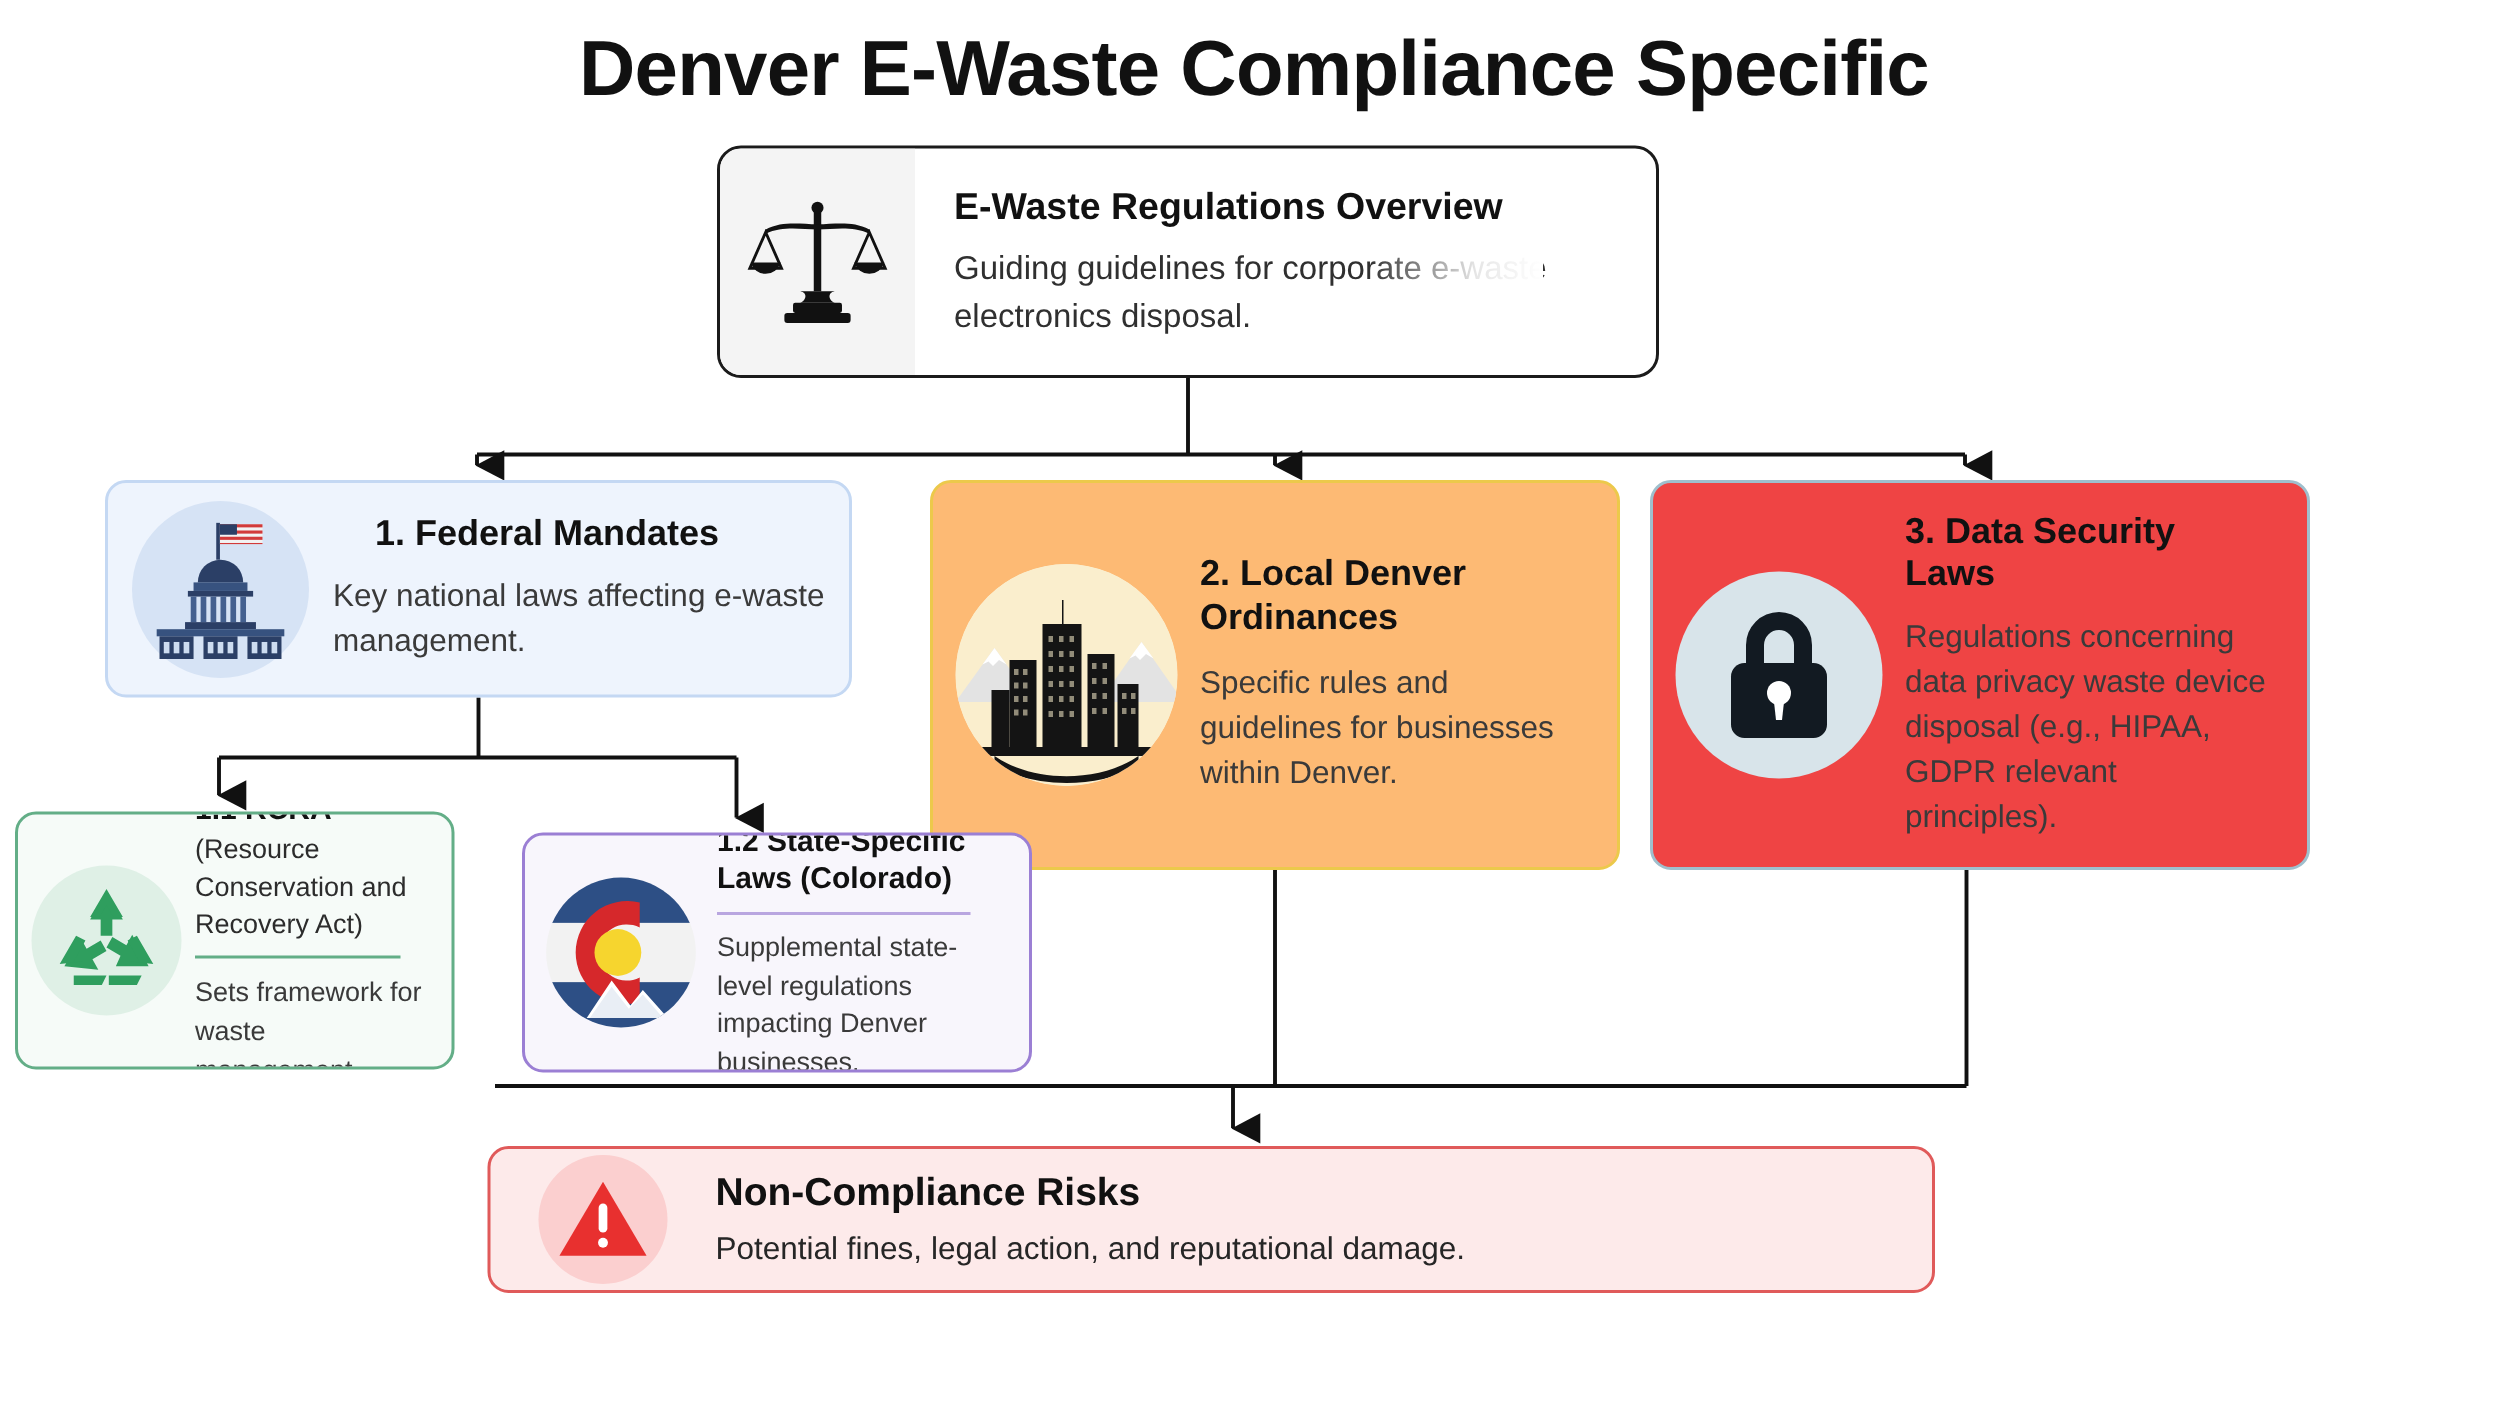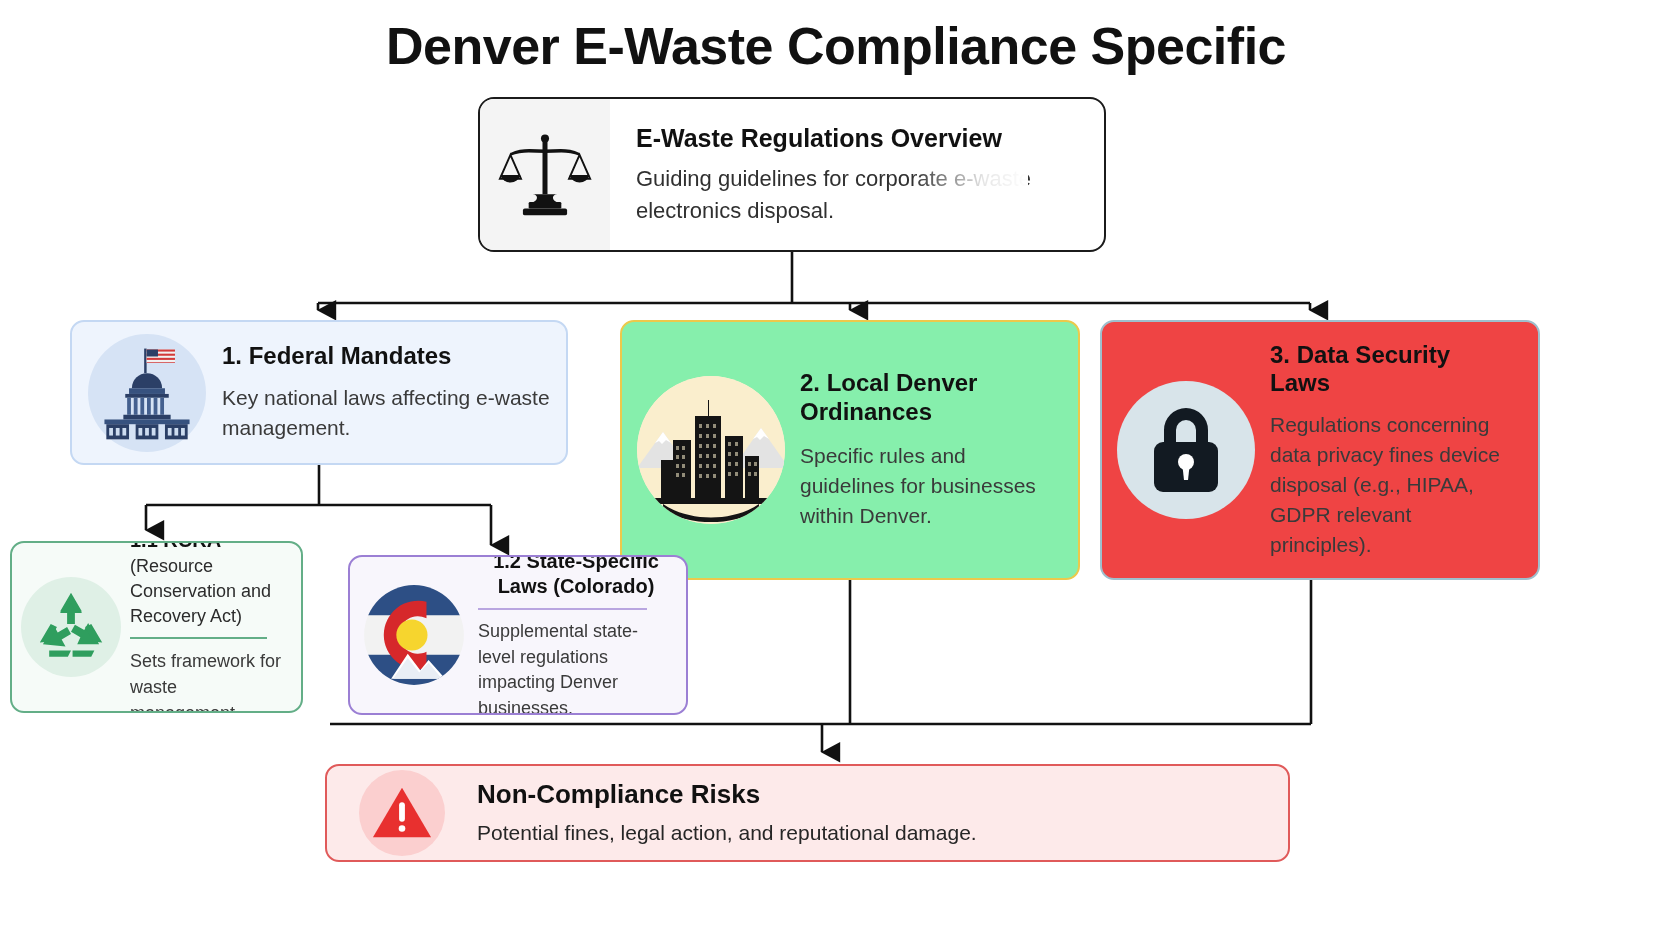--- a/index.html
+++ b/index.html
@@ -62,26 +62,26 @@
     mask-image: linear-gradient(to right, #000 0 62%, rgba(0,0,0,.12) 78%, rgba(0,0,0,0) 88%, #000 88%);
   }
 
   
   #card-federal {
     left: 70px; top: 320px; width: 498px; height: 145px;
     background: #eef4fd; border-color: #c4d8f3;
   }
   #card-federal .icon-wrap { width: 150px; height: 100%; }
   #card-federal .txt { padding-right: 16px; }
-  #card-federal .c-title { font-size: 24px; margin-bottom: 12px; }
+  #card-federal .c-title { font-size: 24px; margin-bottom: 12px; margin-left: 28px; }
   #card-federal .c-desc { font-size: 21px; }
 
   #card-local {
     left: 620px; top: 320px; width: 460px; height: 260px;
-    background: #86efac; border-color: #ecc94b;
+    background: #fdba74; border-color: #ecc94b;
   }
   #card-local .icon-wrap { width: 178px; height: 100%; }
   #card-local .txt { padding-right: 20px; }
   #card-local .c-title { font-size: 24px; margin-bottom: 14px; }
   #card-local .c-desc { font-size: 21px; }
 
   #card-data {
     left: 1100px; top: 320px; width: 440px; height: 260px;
     background: #ef4444; border-color: #9fbfcd;
   }
@@ -101,21 +101,21 @@
   #card-rcra .c-sub { font-size: 18px; color: #2c2c2c; line-height: 1.38; }
   #card-rcra .divider { background: #63ae87; }
   #card-rcra .c-desc { font-size: 18px; }
 
   #card-state {
     left: 348px; top: 555px; width: 340px; height: 160px;
     background: #f8f6fc; border-color: #9b7fd4;
   }
   #card-state .icon-wrap { width: 128px; height: 100%; }
   #card-state .txt { padding-right: 12px; }
-  #card-state .c-title { font-size: 20px; line-height: 1.28; text-align: center; }
+  #card-state .c-title { font-size: 20px; line-height: 1.28; }
   #card-state .divider { background: #b9a6e0; margin: 8px 0 9px 0; }
   #card-state .c-desc { font-size: 18px; }
 
   
   #card-risk {
     left: 325px; top: 764px; width: 965px; height: 98px;
     background: #fdeaea; border: 2px solid #e05a5a; border-radius: 14px;
   }
   #card-risk .icon-wrap { width: 150px; height: 100%; }
   #card-risk .txt { padding-right: 20px; }
@@ -320,21 +320,21 @@
         <svg width="96" height="100" viewBox="0 0 96 100" aria-hidden="true">
           <path d="M26,44 L26,30 A22,22 0 0 1 70,30 L70,44 L58,44 L58,30 A10,10 0 0 0 38,30 L38,44 Z" fill="#121a22"></path>
           <rect x="16" y="42" width="64" height="50" rx="9" fill="#121a22"></rect>
           <circle cx="48" cy="62" r="8" fill="#ffffff"></circle>
           <path d="M44,62 L52,62 L50,80 L46,80 Z" fill="#ffffff"></path>
         </svg>
       </div>
     </div>
     <div class="txt">
       <div class="c-title">3. Data Security Laws</div>
-      <div class="c-desc">Regulations concerning data privacy fines device disposal (e.g., HIPAA, GDPR relevant principles).</div>
+      <div class="c-desc">Regulations concerning data privacy waste device disposal (e.g., HIPAA, GDPR relevant principles).</div>
     </div>
   </div>
 
   <div class="card" id="card-rcra">
     <div class="icon-wrap">
       <div class="circ" style="width:100px;height:100px;background:#dff0e6;">
         <svg width="78" height="78" viewBox="0 0 100 100" aria-hidden="true">
           <g fill="#2f9e5e">
             <path d="M50,8 L64,32 L55,32 L55,46 L45,46 L45,32 L36,32 Z"></path>
             <path d="M14,72 L28,48 L33,57 L45,50 L50,59 L38,66 L43,75 Z"></path>

